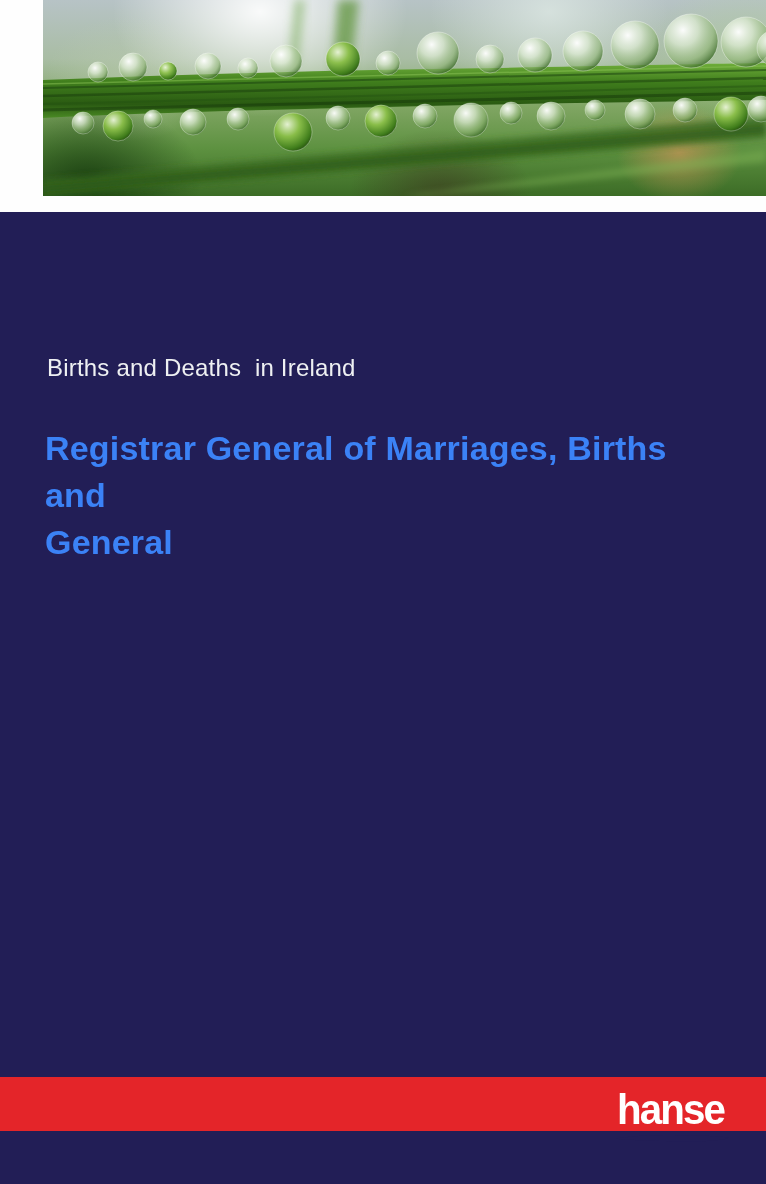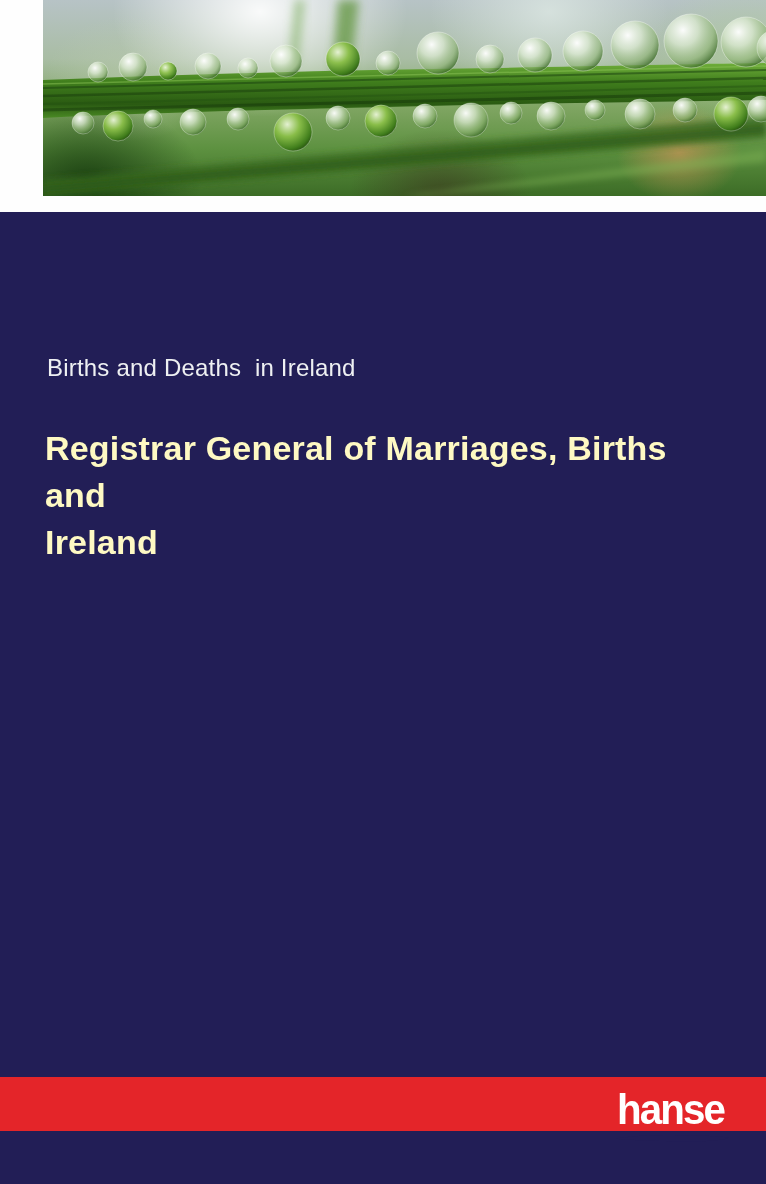--- a/index.html
+++ b/index.html
@@ -28,21 +28,21 @@
     background:#221e56;
   }
   .author{
     position:absolute;left:47px;top:142px;
     font-size:24px;line-height:28px;font-weight:400;
     color:#eef0f2;white-space:pre;letter-spacing:.2px;
   }
   .title{
     position:absolute;left:45px;top:213px;width:690px;
     font-size:34px;line-height:47px;font-weight:700;
-    color:#fef9c3;letter-spacing:.2px;
+    color:#3b82f6;letter-spacing:.2px;
   }
   
   .band{
     position:absolute;left:0;top:865px;width:766px;height:54px;
     background:#e42529;
   }
   .logo{
     position:absolute;right:43px;top:10px;width:106px;height:52px;
   }
   .logo .word{
@@ -146,21 +146,21 @@
         <circle cx="688" cy="114" r="17" fill="url(#greenDrop)"></circle>
         <circle cx="718" cy="109" r="13" fill="url(#clearDrop)"></circle>
       </g>
     </svg>
   </div>
 
   <div class="body">
     <div class="author">Births and Deaths  in Ireland</div>
     <div class="title">
       <div>Registrar General of Marriages, Births and</div>
-      <div>Ireland</div>
+      <div>General</div>
     </div>
 
     <div class="band">
       <div class="logo">
         <div class="word">hanse</div>
         <svg class="swoosh" viewBox="0 0 140 12" preserveAspectRatio="none" aria-hidden="true">
           <path d="M2,7 C30,3 70,2.5 110,4 C125,4.8 135,5.5 139,6.2 C132,8.6 118,10 98,10 C60,10 20,9.4 2,7 Z" fill="#221e56" opacity="0.97"></path>
         </svg>
       </div>
     </div>

